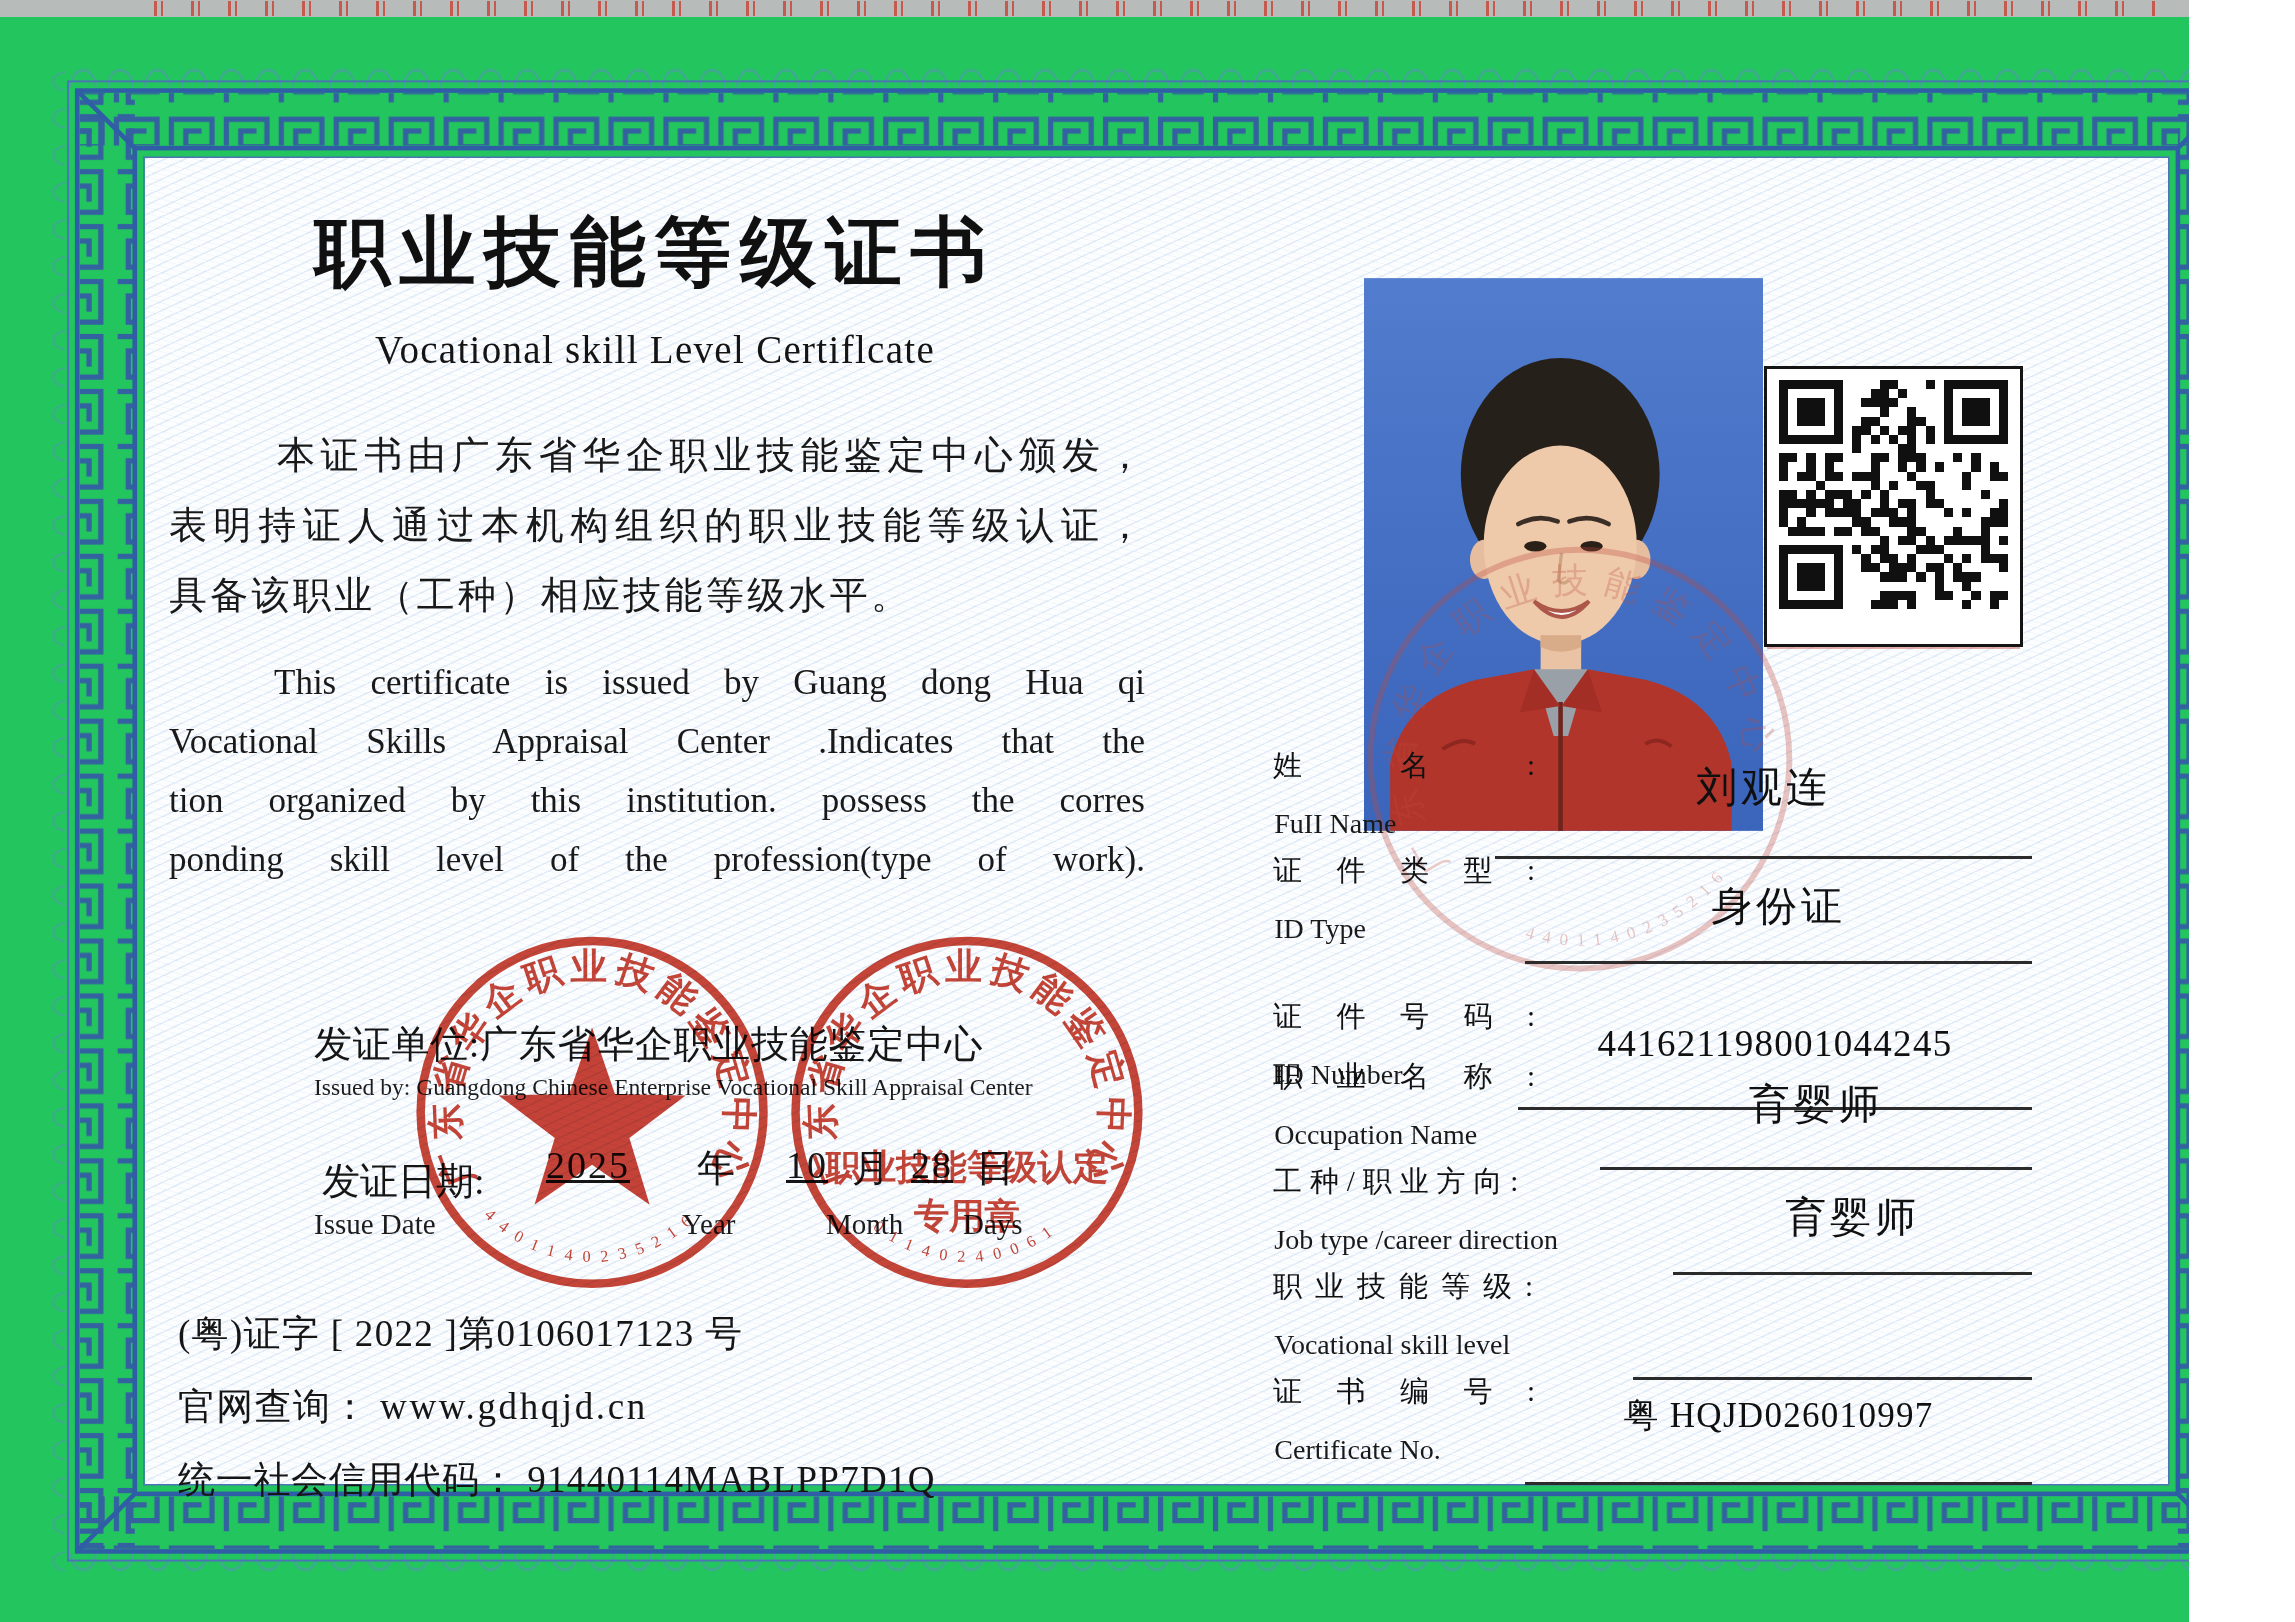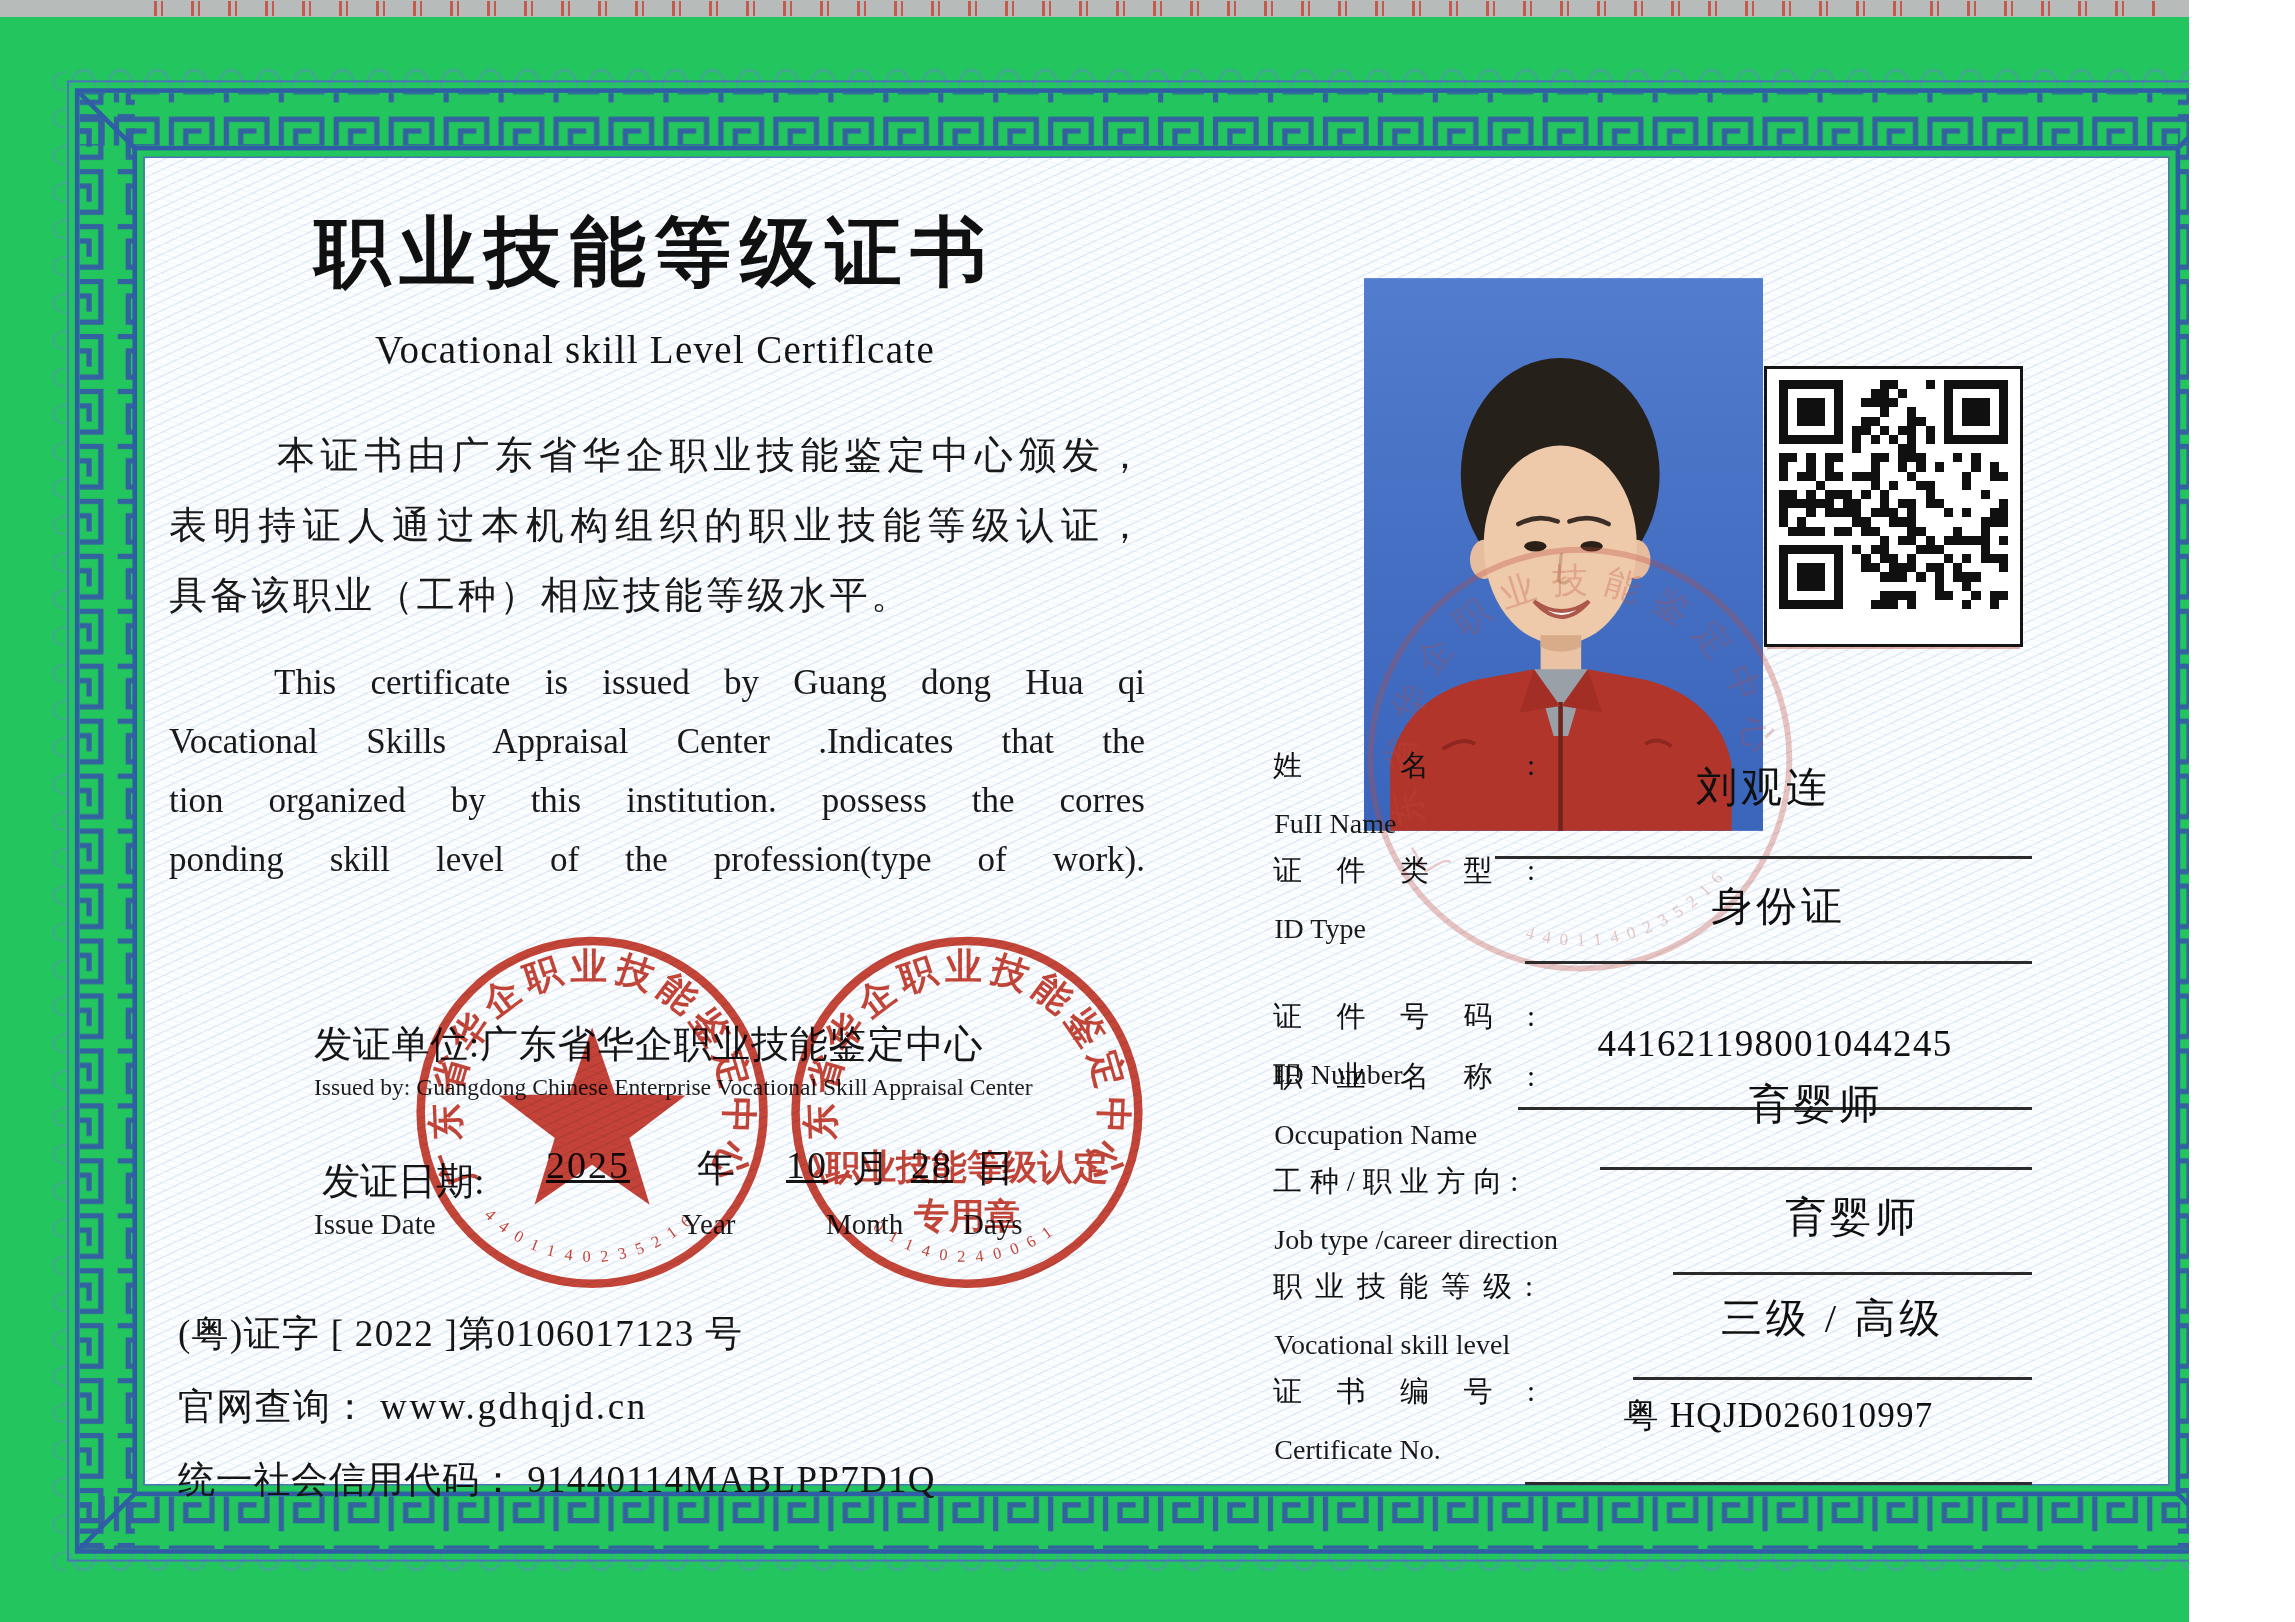--- a/index.html
+++ b/index.html
@@ -521,21 +521,20 @@
   </div>
   <div class="abs row" style="top:1162px;">
     <span class="zh sp1">工种/职业方向:</span>
     <span class="en">Job type /career direction</span>
     <span class="val val-cjk" style="left:400px;width:359px;top:27.5px;">育婴师</span>
     <span class="line" style="left:400px;width:359px;"></span>
   </div>
   <div class="abs row" style="top:1267px;">
     <span class="zh sp2">职业技能等级:</span>
     <span class="en">Vocational skill level</span>
-    <span class="val val-cjk" style="left:360px;width:399px;top:23.6px;">三级 / 高级</span>
     <span class="line" style="left:360px;width:399px;"></span>
   </div>
   <div class="abs row" style="top:1372px;">
     <span class="zh j">证书编号:</span>
     <span class="en">Certificate No.</span>
     <span class="val val-num" style="left:252px;width:507px;top:19.6px;font-size:35px;">粤 HQJD026010997</span>
     <span class="line" style="left:252px;width:507px;"></span>
   </div>
 
   <svg class="abs seal-svg" width="2295" height="1623" viewBox="0 0 3508 2480">

